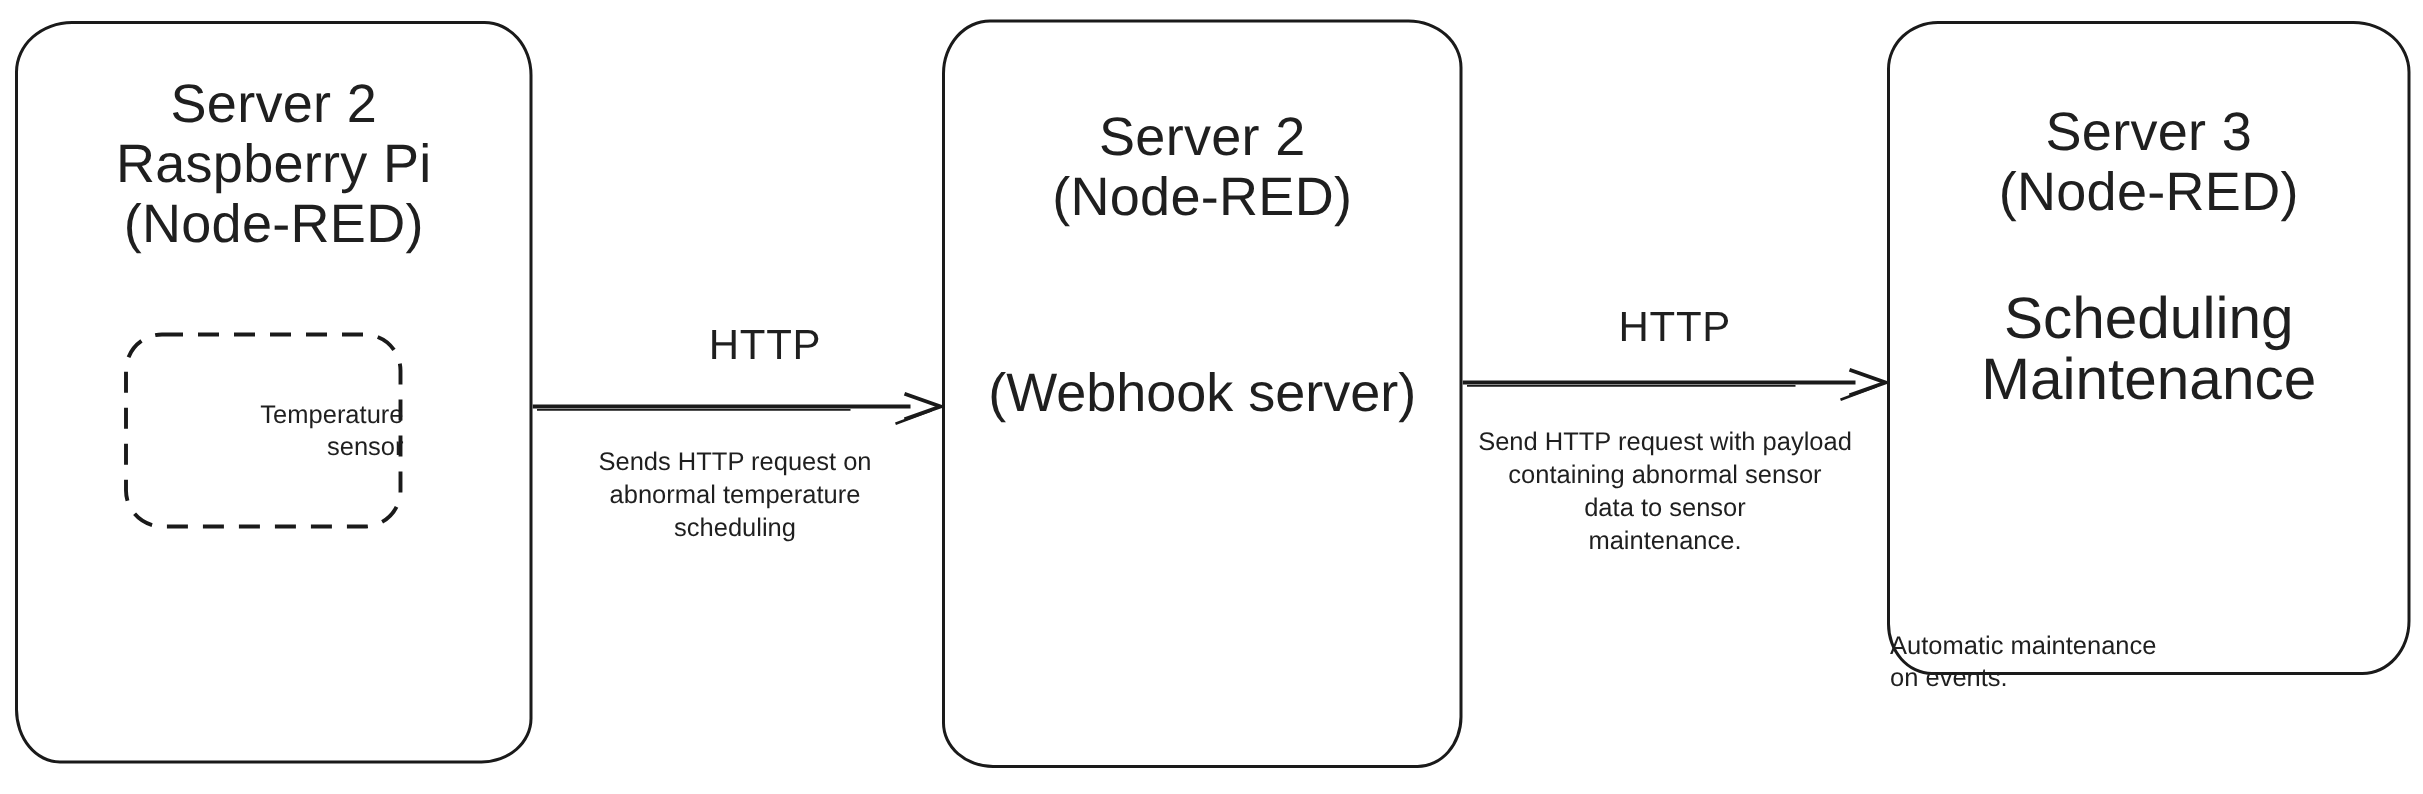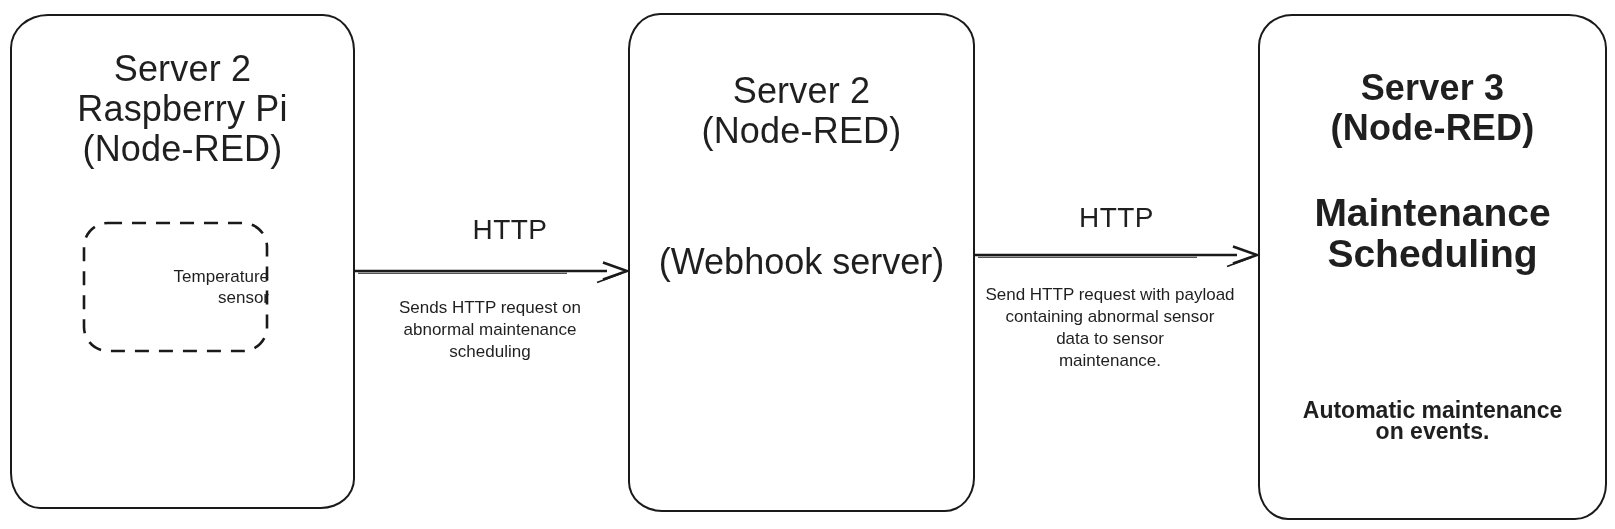--- a/index.html
+++ b/index.html
@@ -27,23 +27,22 @@
     width: 345px; height: 495px;
     border-radius: 38px 32px 34px 30px / 34px 36px 30px 36px;
   }
   #node-server2-webhook {
     left: 628px; top: 13px;
     width: 347px; height: 499px;
     border-radius: 32px 36px 30px 34px / 36px 32px 34px 30px;
   }
   #node-server3 {
     left: 1258px; top: 14px;
-    width: 349px; height: 506px;
+    width: 349px; height: 436px;
     border-radius: 34px 38px 32px 30px / 32px 34px 36px 34px;
-    font-weight: bold;
   }
   .node-title {
     position: absolute;
     left: 0; right: 0;
     text-align: center;
     font-size: 36px;
     line-height: 40px;
     letter-spacing: 0.2px;
   }
   #node-server2-pi .node-title   { top: 33px; }
@@ -61,23 +60,22 @@
     position: absolute;
     left: 0; right: 0;
     top: 176px;
     text-align: center;
     font-size: 39px;
     line-height: 41px;
   }
   .node-note {
     position: absolute;
     left: 0; right: 0;
-    top: 384px;
-    text-align: center;
-    font-size: 23px;
+    top: 404px;
+    font-size: 17px;
     line-height: 21px;
   }
   .sensor-box {
     position: absolute;
     left: 70px; top: 205px;
     width: 187px; height: 132px;
   }
   .sensor-box svg { position: absolute; left: 0; top: 0; }
   .sensor-label {
     position: absolute;
@@ -135,21 +133,21 @@
 
   <div class="edge-label" id="edge1-label">HTTP</div>
   <svg class="edge-arrow" id="edge1-arrow" width="273" height="28" viewBox="0 0 273 28">
     <line x1="0" y1="13" x2="252" y2="13" class="stroke-line" stroke="#1a1a1a" stroke-width="2.6"></line>
     <line x1="3" y1="15.2" x2="212" y2="15.2" class="stroke-line" stroke="#1a1a1a" stroke-width="1.1"></line>
     <polyline points="248,4.5 272,13 248,21.5" fill="none" class="stroke-line" stroke="#1a1a1a" stroke-width="2.6"></polyline>
     <line x1="242" y1="24.5" x2="266" y2="15.5" class="stroke-line" stroke="#1a1a1a" stroke-width="1.8"></line>
   </svg>
   <div class="edge-desc" id="edge1-desc">
     <div>Sends HTTP request on</div>
-    <div>abnormal maintenance</div>
+    <div>abnormal temperature</div>
     <div>scheduling</div>
   </div>
 
   <div class="node" id="node-server2-webhook">
     <div class="node-title">
       <div>Server 2</div>
       <div>(Node-RED)</div>
     </div>
     <div class="node-subtitle">(Webhook server)</div>
   </div>
@@ -167,22 +165,22 @@
     <div>data to sensor</div>
     <div>maintenance.</div>
   </div>
 
   <div class="node" id="node-server3">
     <div class="node-title">
       <div>Server 3</div>
       <div>(Node-RED)</div>
     </div>
     <div class="node-system">
+      <div>Scheduling</div>
       <div>Maintenance</div>
-      <div>Scheduling</div>
     </div>
     <div class="node-note">
       <div>Automatic maintenance</div>
       <div>on events.</div>
     </div>
   </div>
 
 </div>
 
 </body></html>

